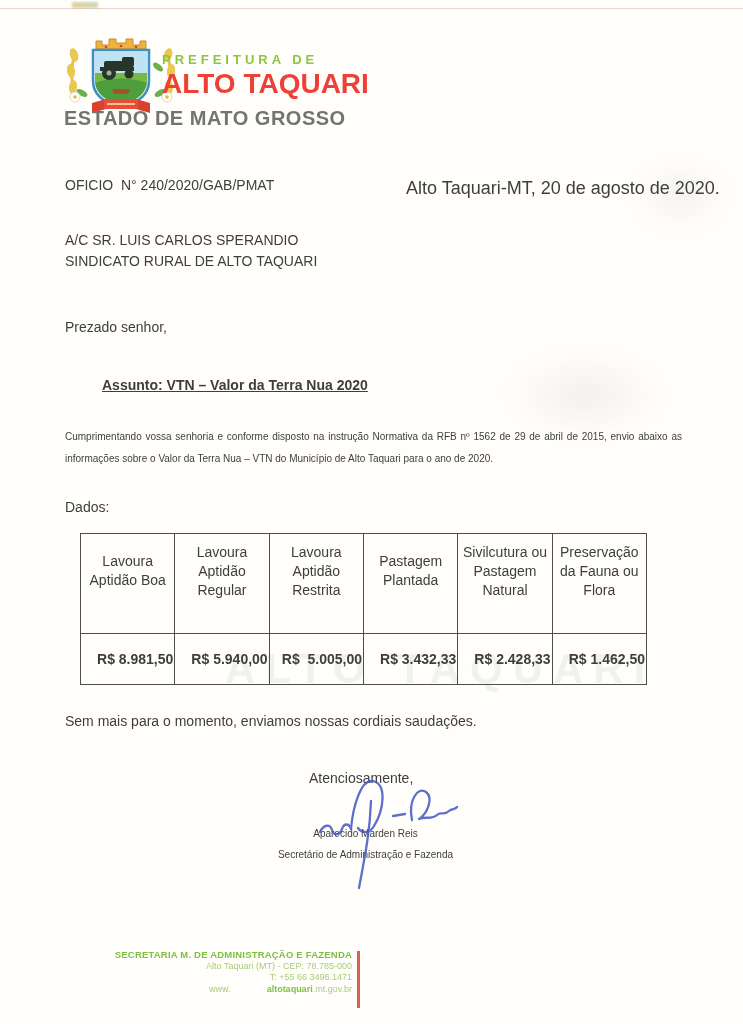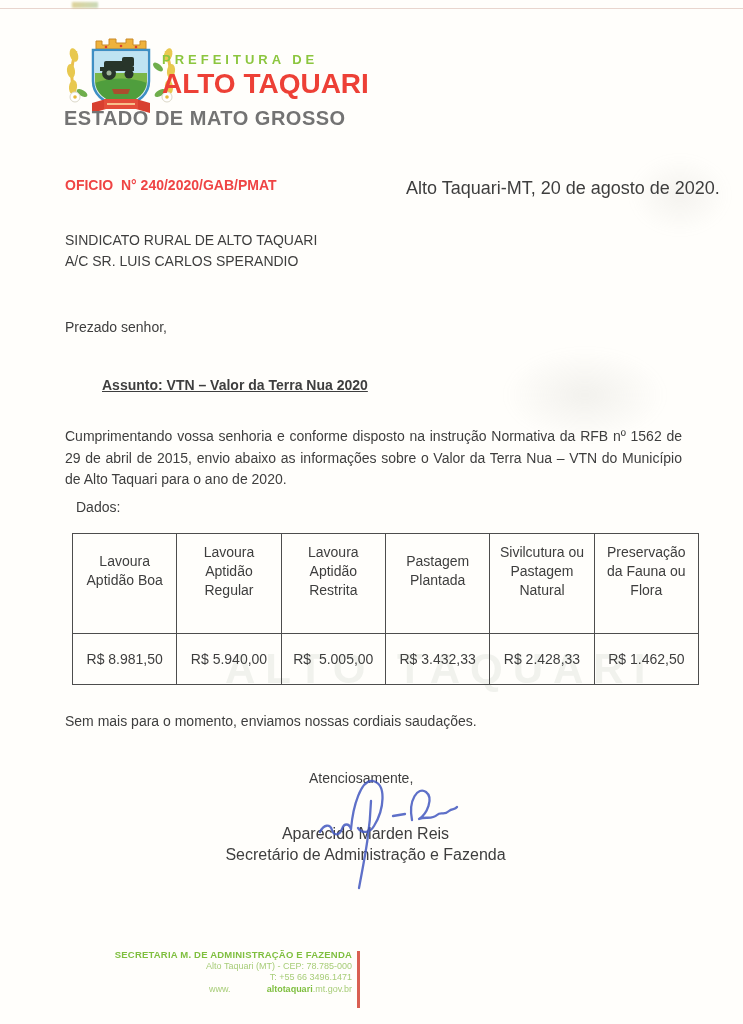--- a/index.html
+++ b/index.html
@@ -25,45 +25,45 @@
 
   
   .logo { position:absolute; top:33px; left:62px; }
   .brand { position:absolute; top:52px; left:162px; }
   .brand-small { font-size:13px; font-weight:bold; letter-spacing:4px; color:#8cc63f; }
   .brand-big { font-size:28px; font-weight:bold; letter-spacing:0px; color:#ed4036; margin-top:1px; }
   .state-line { position:absolute; top:107px; left:64px;
     font-size:20px; font-weight:bold; letter-spacing:0.5px; color:#737373; }
 
   
-  .ref { position:absolute; top:177px; left:65px; font-size:14px; font-weight:bold; color:#ef4444; white-space:pre; }
+  .ref { position:absolute; top:177px; left:65px; font-size:14px; font-weight:normal; color:#404040; white-space:pre; }
   .date { position:absolute; top:178px; left:406px; font-size:18px; }
   .recipient { position:absolute; top:230px; left:65px; font-size:14px; line-height:21px; }
   .salutation { position:absolute; top:319px; left:65px; font-size:14px; }
   .subject { position:absolute; top:377px; left:65px; font-size:14px; font-weight:bold;
     text-decoration:underline;margin-left:37px; }
-  .paragraph { position:absolute; top:426px; left:65px; width:617px; font-size:14px;
+  .paragraph { position:absolute; top:426px; left:65px; width:617px; font-size:10px;
     line-height:21.5px; text-align:justify; }
-  .dados { position:absolute; top:499px; left:76px; font-size:14px; }
-
-  
-  .vtn-table { position:absolute; top:533px; left:72px; width:627px; z-index:1;
+  .dados { position:absolute; top:499px; left:65px; font-size:14px; }
+
+  
+  .vtn-table { position:absolute; top:533px; left:80px; width:567px; z-index:1;
     border-collapse:collapse; table-layout:fixed; background:transparent; }
   .vtn-table th, .vtn-table td { border:1px solid #4d4d4d; font-weight:normal;
     font-size:14px; color:#3e3e3e; }
   .vtn-table th { height:93px; vertical-align:top; padding:6px 4px 0 4px; }
   .vtn-table th .hwrap { min-height:62px; display:flex; align-items:center;
     justify-content:center; text-align:center; line-height:19px; }
-  .vtn-table td { height:48px; vertical-align:middle; text-align:center;
-    white-space:pre; }
+  .vtn-table td { height:48px; vertical-align:middle; text-align:right;
+    white-space:pre;font-weight:bold; }
 
   .closing { position:absolute; top:713px; left:65px; font-size:14px; }
   .valediction { position:absolute; top:770px; left:309px; font-size:14px; }
   .signer { position:absolute; top:823px; left:198px; width:335px; text-align:center;
-    font-size:16px; line-height:21px; z-index:2; }
+    font-size:10px; line-height:21px; z-index:2; }
   .signature { position:absolute; top:776px; left:308px; z-index:5; pointer-events:none; }
 
   
   .footer-text { position:absolute; top:949px; left:40px; width:312px; text-align:right;
     font-size:9px; line-height:11.5px; color:#a8cd79; }
   .footer-dept { font-size:9.5px; font-weight:bold; color:#7fbf3f; letter-spacing:0.2px; }
   .footer-bold { font-weight:bold; color:#7fbf3f;margin-left:36px; }
   .footer-bar { position:absolute; top:951px; left:357px; width:3px; height:57px;
     background:#d95f52; }
 </style>
@@ -138,22 +138,22 @@
   <div class="brand">
     <div class="brand-small">PREFEITURA DE</div>
     <div class="brand-big">ALTO TAQUARI</div>
   </div>
   <div class="state-line">ESTADO DE MATO GROSSO</div>
 
   <div class="ref">OFICIO  N° 240/2020/GAB/PMAT</div>
   <div class="date">Alto Taquari-MT, 20 de agosto de 2020.</div>
 
   <div class="recipient">
+    <div>A/C SR. LUIS CARLOS SPERANDIO</div>
     <div>SINDICATO RURAL DE ALTO TAQUARI</div>
-    <div>A/C SR. LUIS CARLOS SPERANDIO</div>
   </div>
 
   <div class="salutation">Prezado senhor,</div>
   <div class="subject">Assunto: VTN – Valor da Terra Nua 2020</div>
   <div class="paragraph">Cumprimentando vossa senhoria e  conforme disposto na instrução Normativa da RFB nº 1562 de 29 de abril de 2015, envio abaixo as informações sobre o Valor da Terra Nua – VTN do Município de Alto Taquari para o ano de 2020.</div>
   <div class="dados">Dados:</div>
 
   <table class="vtn-table">
     <tbody>
       <tr>

